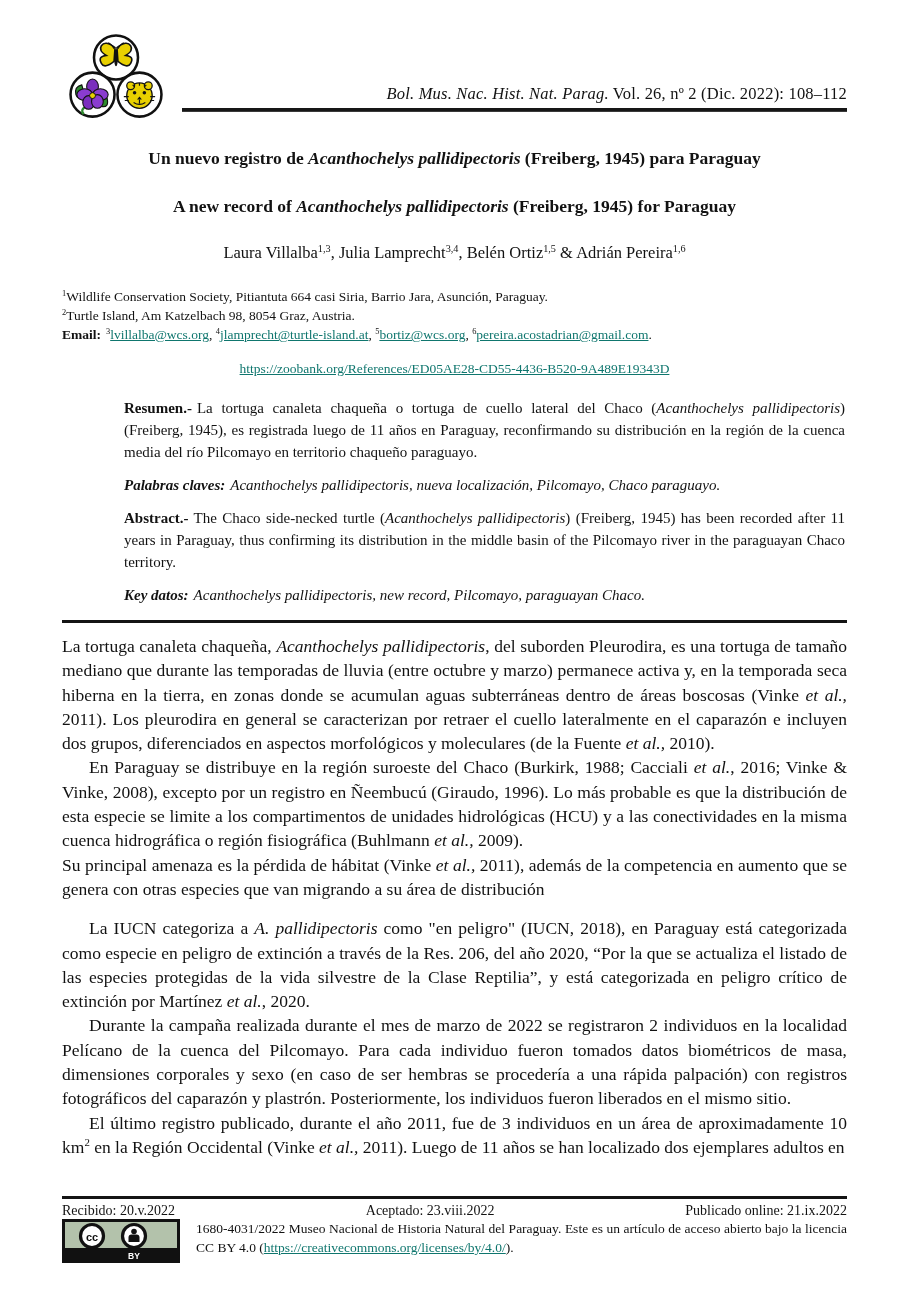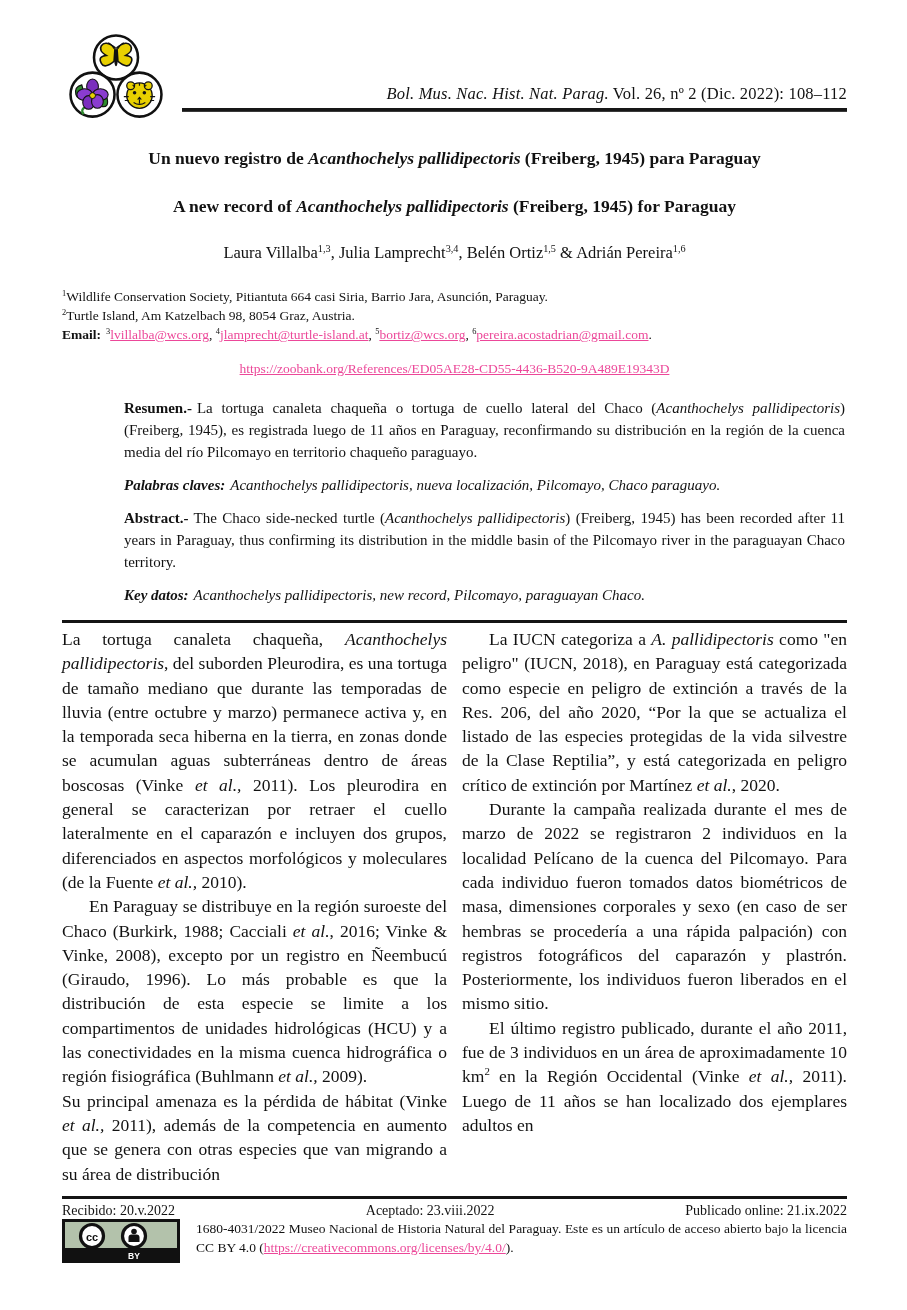--- a/index.html
+++ b/index.html
@@ -29,27 +29,27 @@
 
   
   .abs-wrap { margin:20px 2px 0 62px; font-size:15px; line-height:22px; text-align:justify; }
   .abs-block { margin-bottom:11px;margin-top:11px; }
   .lbl { font-weight:bold; margin-right:5px; }
   .lbl-it { font-weight:bold; font-style:italic; margin-right:5px; }
   .it { font-style:italic; }
 
   
   .main-rule { height:3px; background:#141414; margin-top:14px; }
-  .cols { display:flex; gap:15px; margin-top:4px; }
+  .cols { display:flex; gap:15px; margin-top:11px;flex-direction:column; }
   .col { flex:1; font-size:17.5px; line-height:24.3px; text-align:justify; }
   .bp { margin:0; }
   .bp.ind { text-indent:27px; }
 
   
-  .lnk, a.lnk { color:#ec4899; text-decoration:underline; cursor:pointer; font-style:normal; }
+  .lnk, a.lnk { color:#0f766e; text-decoration:underline; cursor:pointer; font-style:normal; }
 
   sup { font-size:62%; vertical-align:super; line-height:0; }
 
   
   .footer { position:absolute; left:62px; right:60px; top:1196px; }
   .footer-rule { height:3px; background:#141414; }
   .dates { display:flex; justify-content:space-between; font-size:14px; margin-top:4px;text-align:center; }
   .license-row { display:flex; gap:14px; align-items:flex-start; }
   .badge { flex:0 0 120px; }
   .license-text { font-size:13.5px; line-height:19px; text-align:justify; flex:1; }

